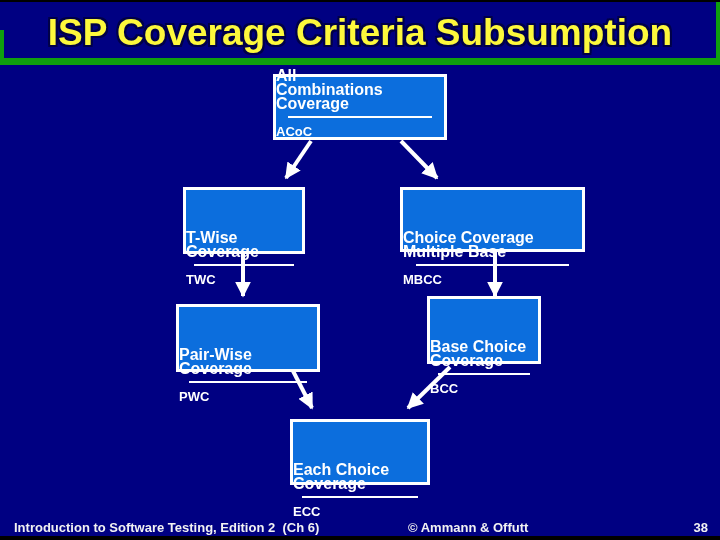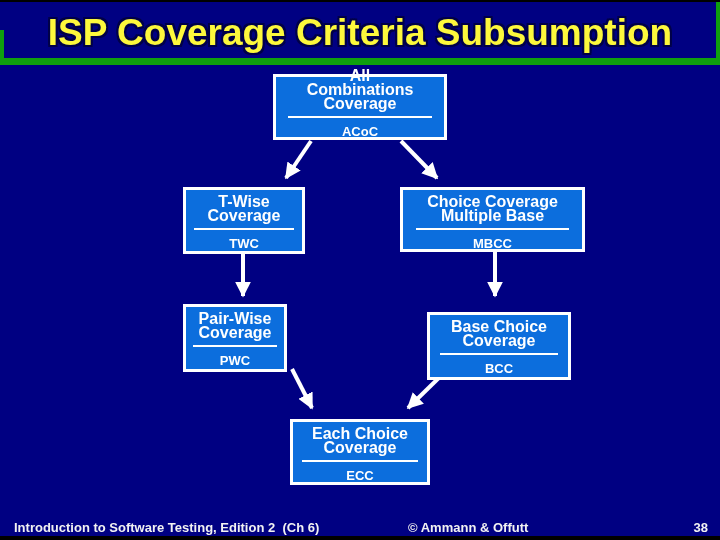--- a/index.html
+++ b/index.html
@@ -44,36 +44,36 @@
   }
 
   .arrows { position: absolute; left: 0; top: 0; z-index: 1; }
 
   .node {
     position: absolute; z-index: 2;
     box-sizing: border-box;
     background: #0c6edd;
     border: 3px solid #ffffff;
     color: #ffffff;
-    text-align: center;
+    text-align: left;
     font-weight: bold;
     font-size: 16px;
     line-height: 14px;
   }
-  .node-stack { padding-top: 5px; }
+  .node-stack { padding-top: 5px; margin-top: 36px; }
   .node-stack.overflow-up { margin-top: -8px; padding-top: 0; }
   .nline { white-space: nowrap; }
   .nsep { height: 2px; background: #ffffff; width: 86%; margin: 5px auto 5px auto; }
   .nacr { font-size: 13px; line-height: 17px; }
 
   .node-acoc { left: 273px; top: 72px;  width: 174px; height: 66px; }
   .node-twc  { left: 183px; top: 185px; width: 122px; height: 67px; }
   .node-mbcc { left: 400px; top: 185px; width: 185px; height: 65px; }
-  .node-pwc  { left: 183px; top: 302px; width: 104px; height: 68px; }
-  .node-bcc  { left: 427px; top: 310px; width: 144px; height: 68px; }
+  .node-pwc  { left: 176px; top: 302px; width: 144px; height: 68px; }
+  .node-bcc  { left: 427px; top: 294px; width: 114px; height: 68px; }
   .node-ecc  { left: 290px; top: 417px; width: 140px; height: 66px; }
 
   .footer-text {
     position: absolute; top: 518px; z-index: 3;
     font-size: 13px; font-weight: bold; color: #f2f2f2;
     white-space: pre; letter-spacing: 0px;
   }
   .footer-left   { left: 14px; }
   .footer-center { left: 408px; }
   .footer-page   { right: 12px; }

